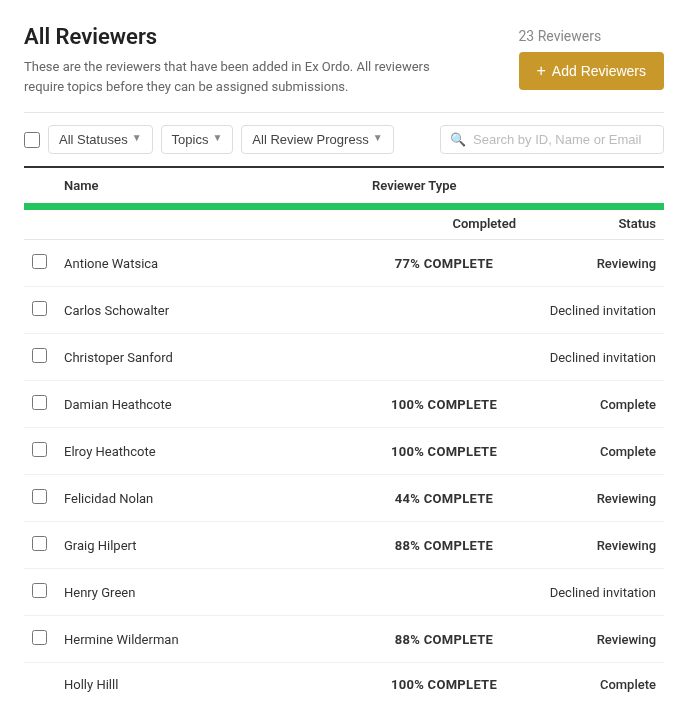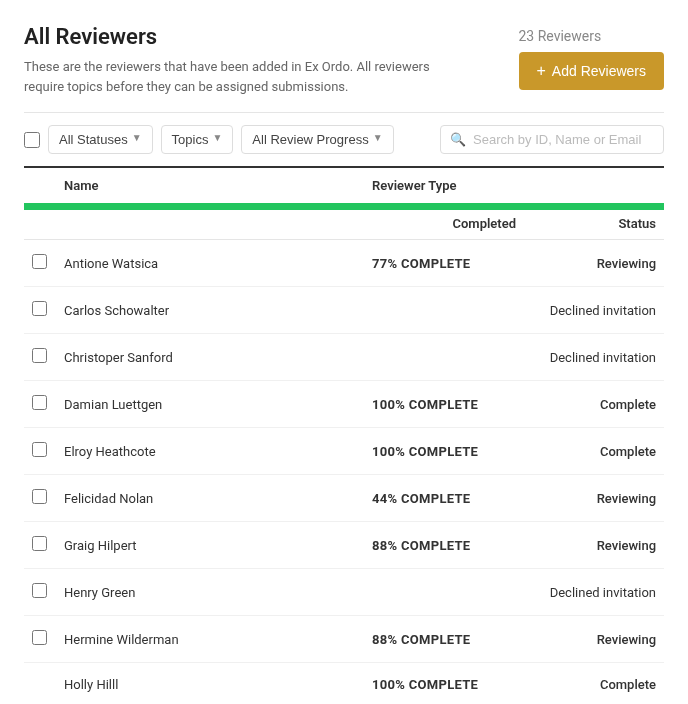--- a/index.html
+++ b/index.html
@@ -125,21 +125,21 @@
     }
     .sub-header-row td.status-head { text-align: right; padding-right: 8px; }
     tr.data-row td {
       padding: 14px 8px;
       border-bottom: 1px solid #f0f0f0;
       font-size: 13px;
       color: #333;
     }
     .cb-cell { width: 32px; }
     .name-cell { font-size: 13px; color: #333; }
-    .completed-cell { text-align: left; font-size: 12px; font-weight: 700; color: #555; letter-spacing: 0.3px; }
+    .completed-cell { text-align: center; font-size: 12px; font-weight: 700; color: #555; letter-spacing: 0.3px; }
     .status-cell { text-align: right; font-size: 13px; font-weight: 500; }
     .status-reviewing { color: #c9982a; }
     .status-complete { color: #4caf50; }
     .status-declined { color: #888; font-weight: 400; }
     .row-checkbox { width: 15px; height: 15px; cursor: pointer; accent-color: #c9982a; }
     .header-top {
       display: flex;
       flex-direction: column;
     }
     .header-right {
@@ -224,21 +224,21 @@
         <input type="checkbox" class="row-checkbox" style="">
       </td>
       <td class="name-cell">Christoper Sanford</td>
       <td class="completed-cell"></td>
       <td class="status-cell status-declined">Declined invitation</td>
     </tr>
         <tr class="data-row">
       <td class="cb-cell">
         <input type="checkbox" class="row-checkbox" style="">
       </td>
-      <td class="name-cell">Damian Luettgen</td>
+      <td class="name-cell">Damian Heathcote</td>
       <td class="completed-cell">100% COMPLETE</td>
       <td class="status-cell status-complete">Complete</td>
     </tr>
         <tr class="data-row">
       <td class="cb-cell">
         <input type="checkbox" class="row-checkbox" style="">
       </td>
       <td class="name-cell">Elroy Heathcote</td>
       <td class="completed-cell">100% COMPLETE</td>
       <td class="status-cell status-complete">Complete</td>

